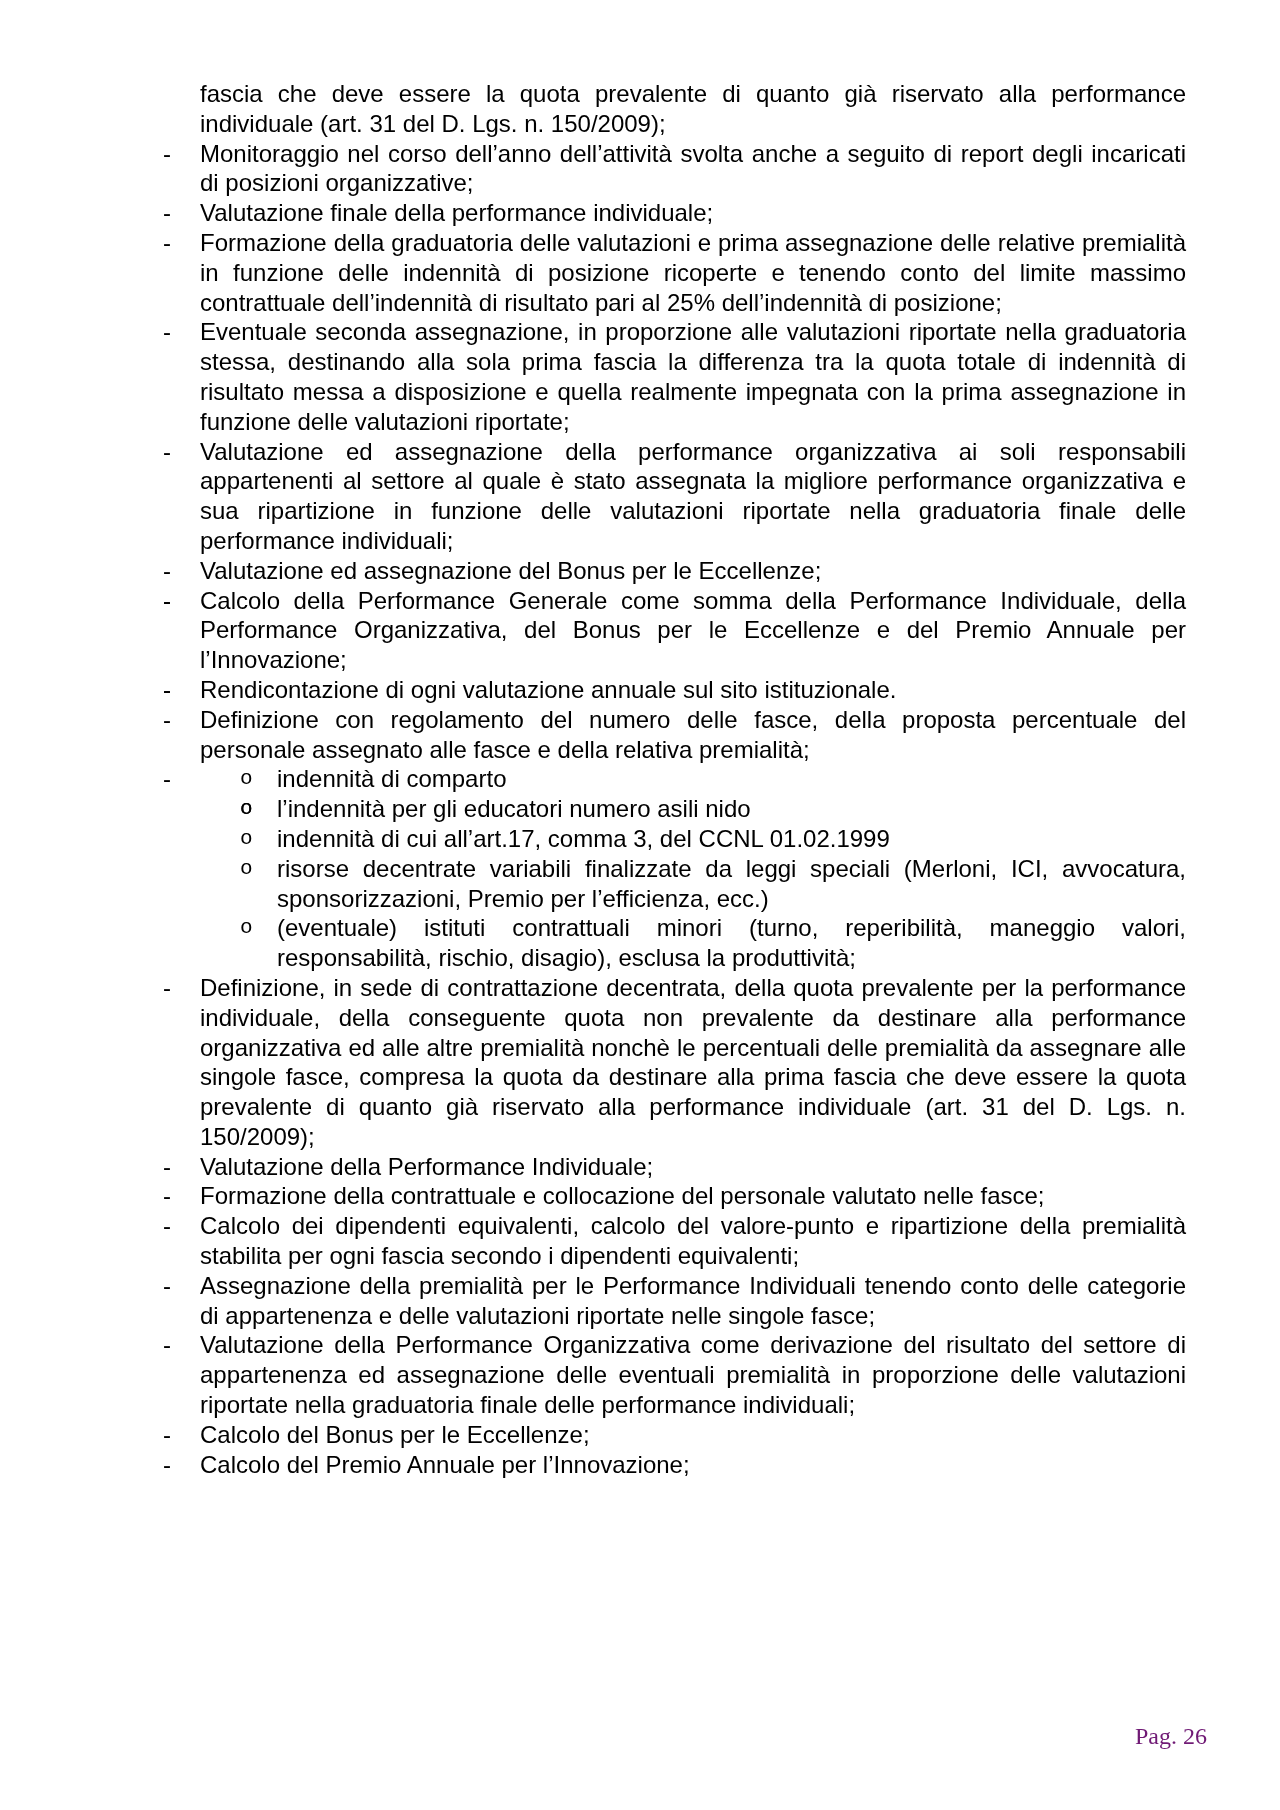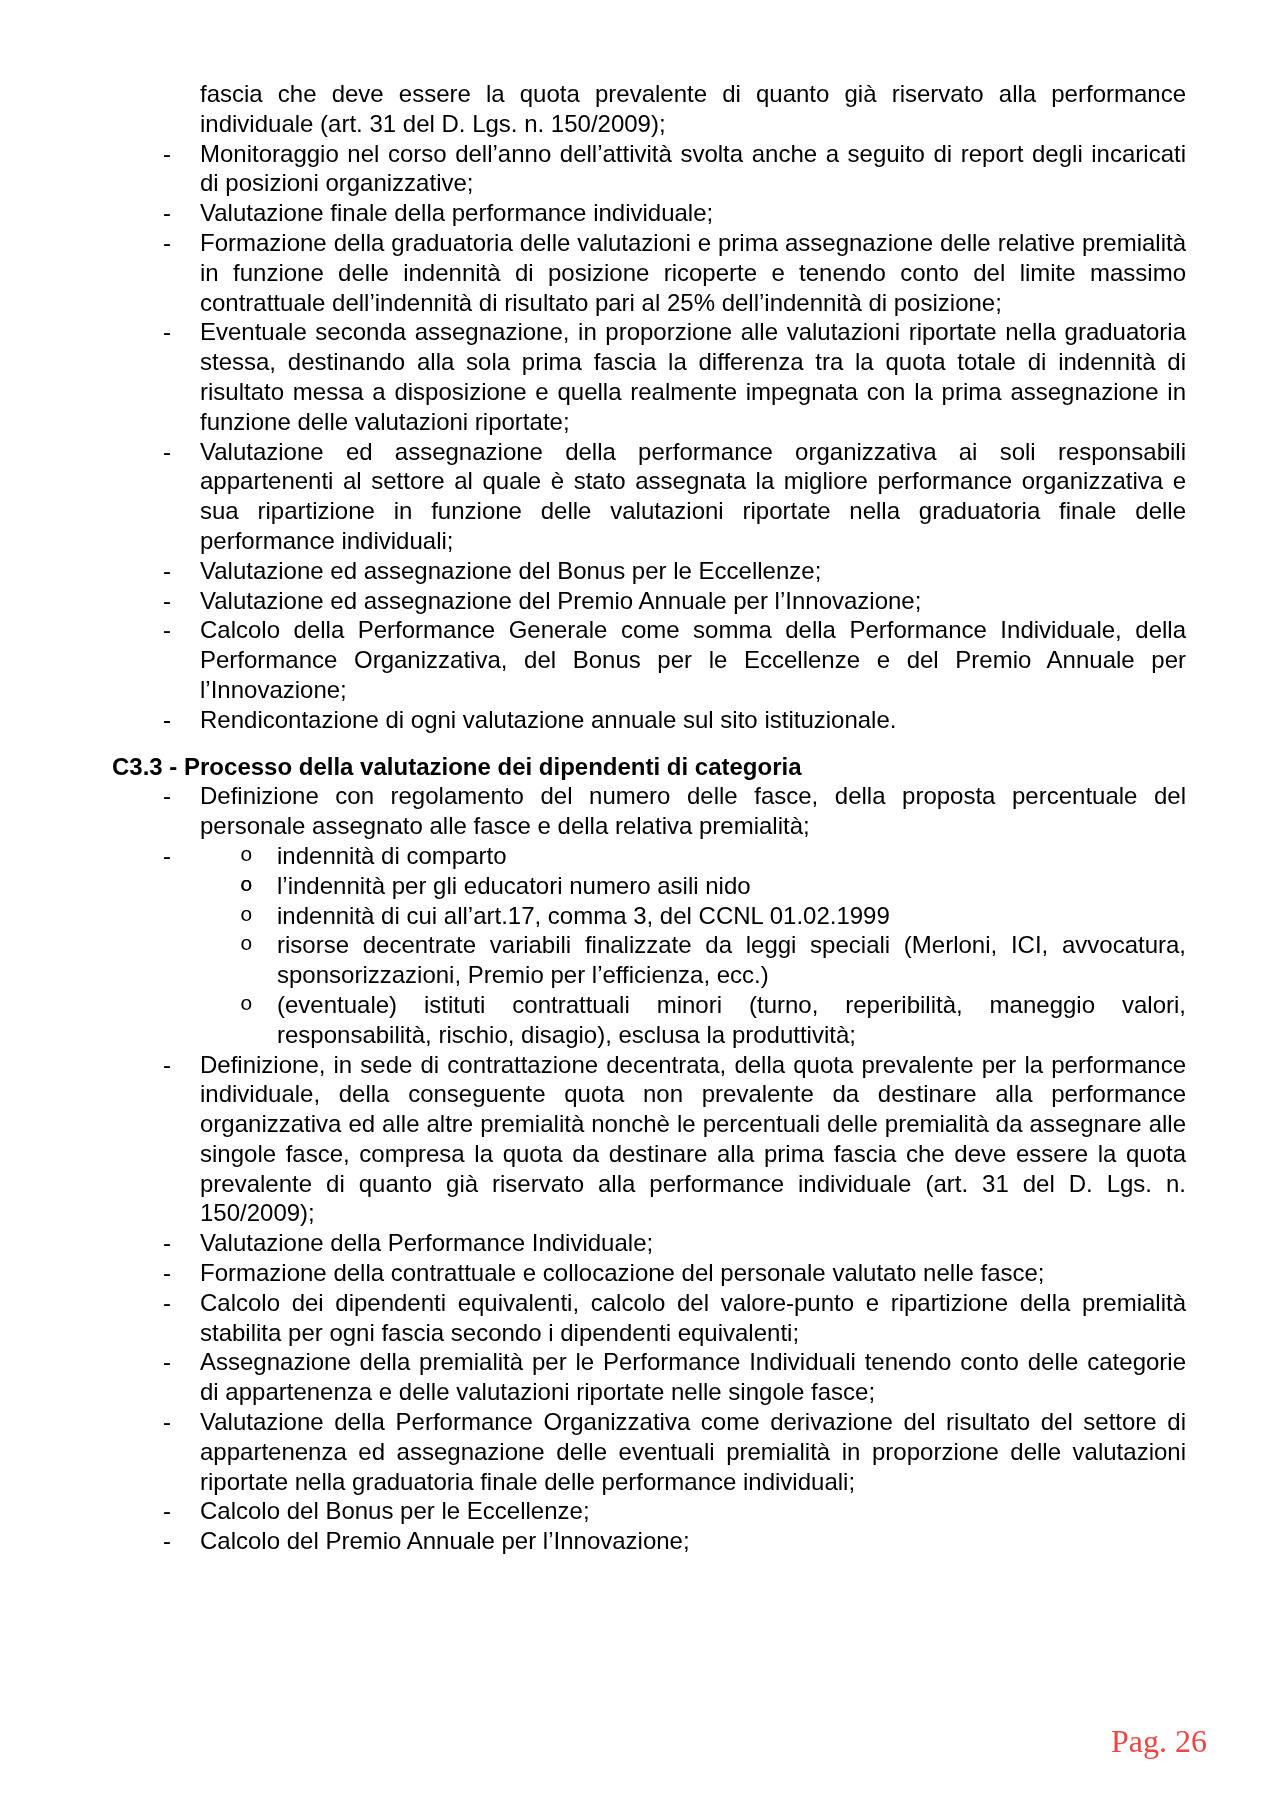--- a/index.html
+++ b/index.html
@@ -42,22 +42,22 @@
     font-size: 24px;
     line-height: 29.8px;
     font-weight: bold;
     margin: 17px 0 0 -88px;
   }
   .footer {
     position: absolute;
     top: 1723px;
     right: 73px;
     font-family: "Liberation Serif", serif;
-    font-size: 32px;
-    color: #ef4444;
+    font-size: 24px;
+    color: #701a75;
   }
 </style>
 </head>
 <body>
 
 <div class="page">
   <div class="content">
 
     <div>
 
@@ -91,39 +91,37 @@
           <span class="text">Valutazione ed assegnazione della performance organizzativa ai soli responsabili appartenenti al settore al quale è stato assegnata la migliore performance organizzativa e sua ripartizione in funzione delle valutazioni riportate nella graduatoria finale delle performance individuali;</span>
         </div>
 
         <div class="item dash">
           <span class="marker">-</span>
           <span class="text">Valutazione ed assegnazione del Bonus per le Eccellenze;</span>
         </div>
 
         <div class="item dash">
           <span class="marker">-</span>
-          <span class="text">Valutazione ed assegnazione del Premio Annuale per l’Innovazione;</span>
         </div>
 
         <div class="item dash">
           <span class="marker">-</span>
           <span class="text">Calcolo della Performance Generale come somma della Performance Individuale, della Performance Organizzativa, del Bonus per le Eccellenze e del Premio Annuale per l’Innovazione;</span>
         </div>
 
         <div class="item dash">
           <span class="marker">-</span>
         </div>
 
         <div class="item dash">
           <span class="marker">-</span>
           <span class="text">Rendicontazione di ogni valutazione annuale sul sito istituzionale.</span>
         </div>
       </div>
 
-    <h2 class="heading">C3.3 - Processo della valutazione dei dipendenti di categoria</h2>
 
     <div>
 
         <div class="item dash">
           <span class="marker">-</span>
           <span class="text">Definizione con regolamento del numero delle fasce, della proposta percentuale del personale assegnato alle fasce e della relativa premialità;</span>
         </div>
 
         <div class="item dash">
           <span class="marker">-</span>

